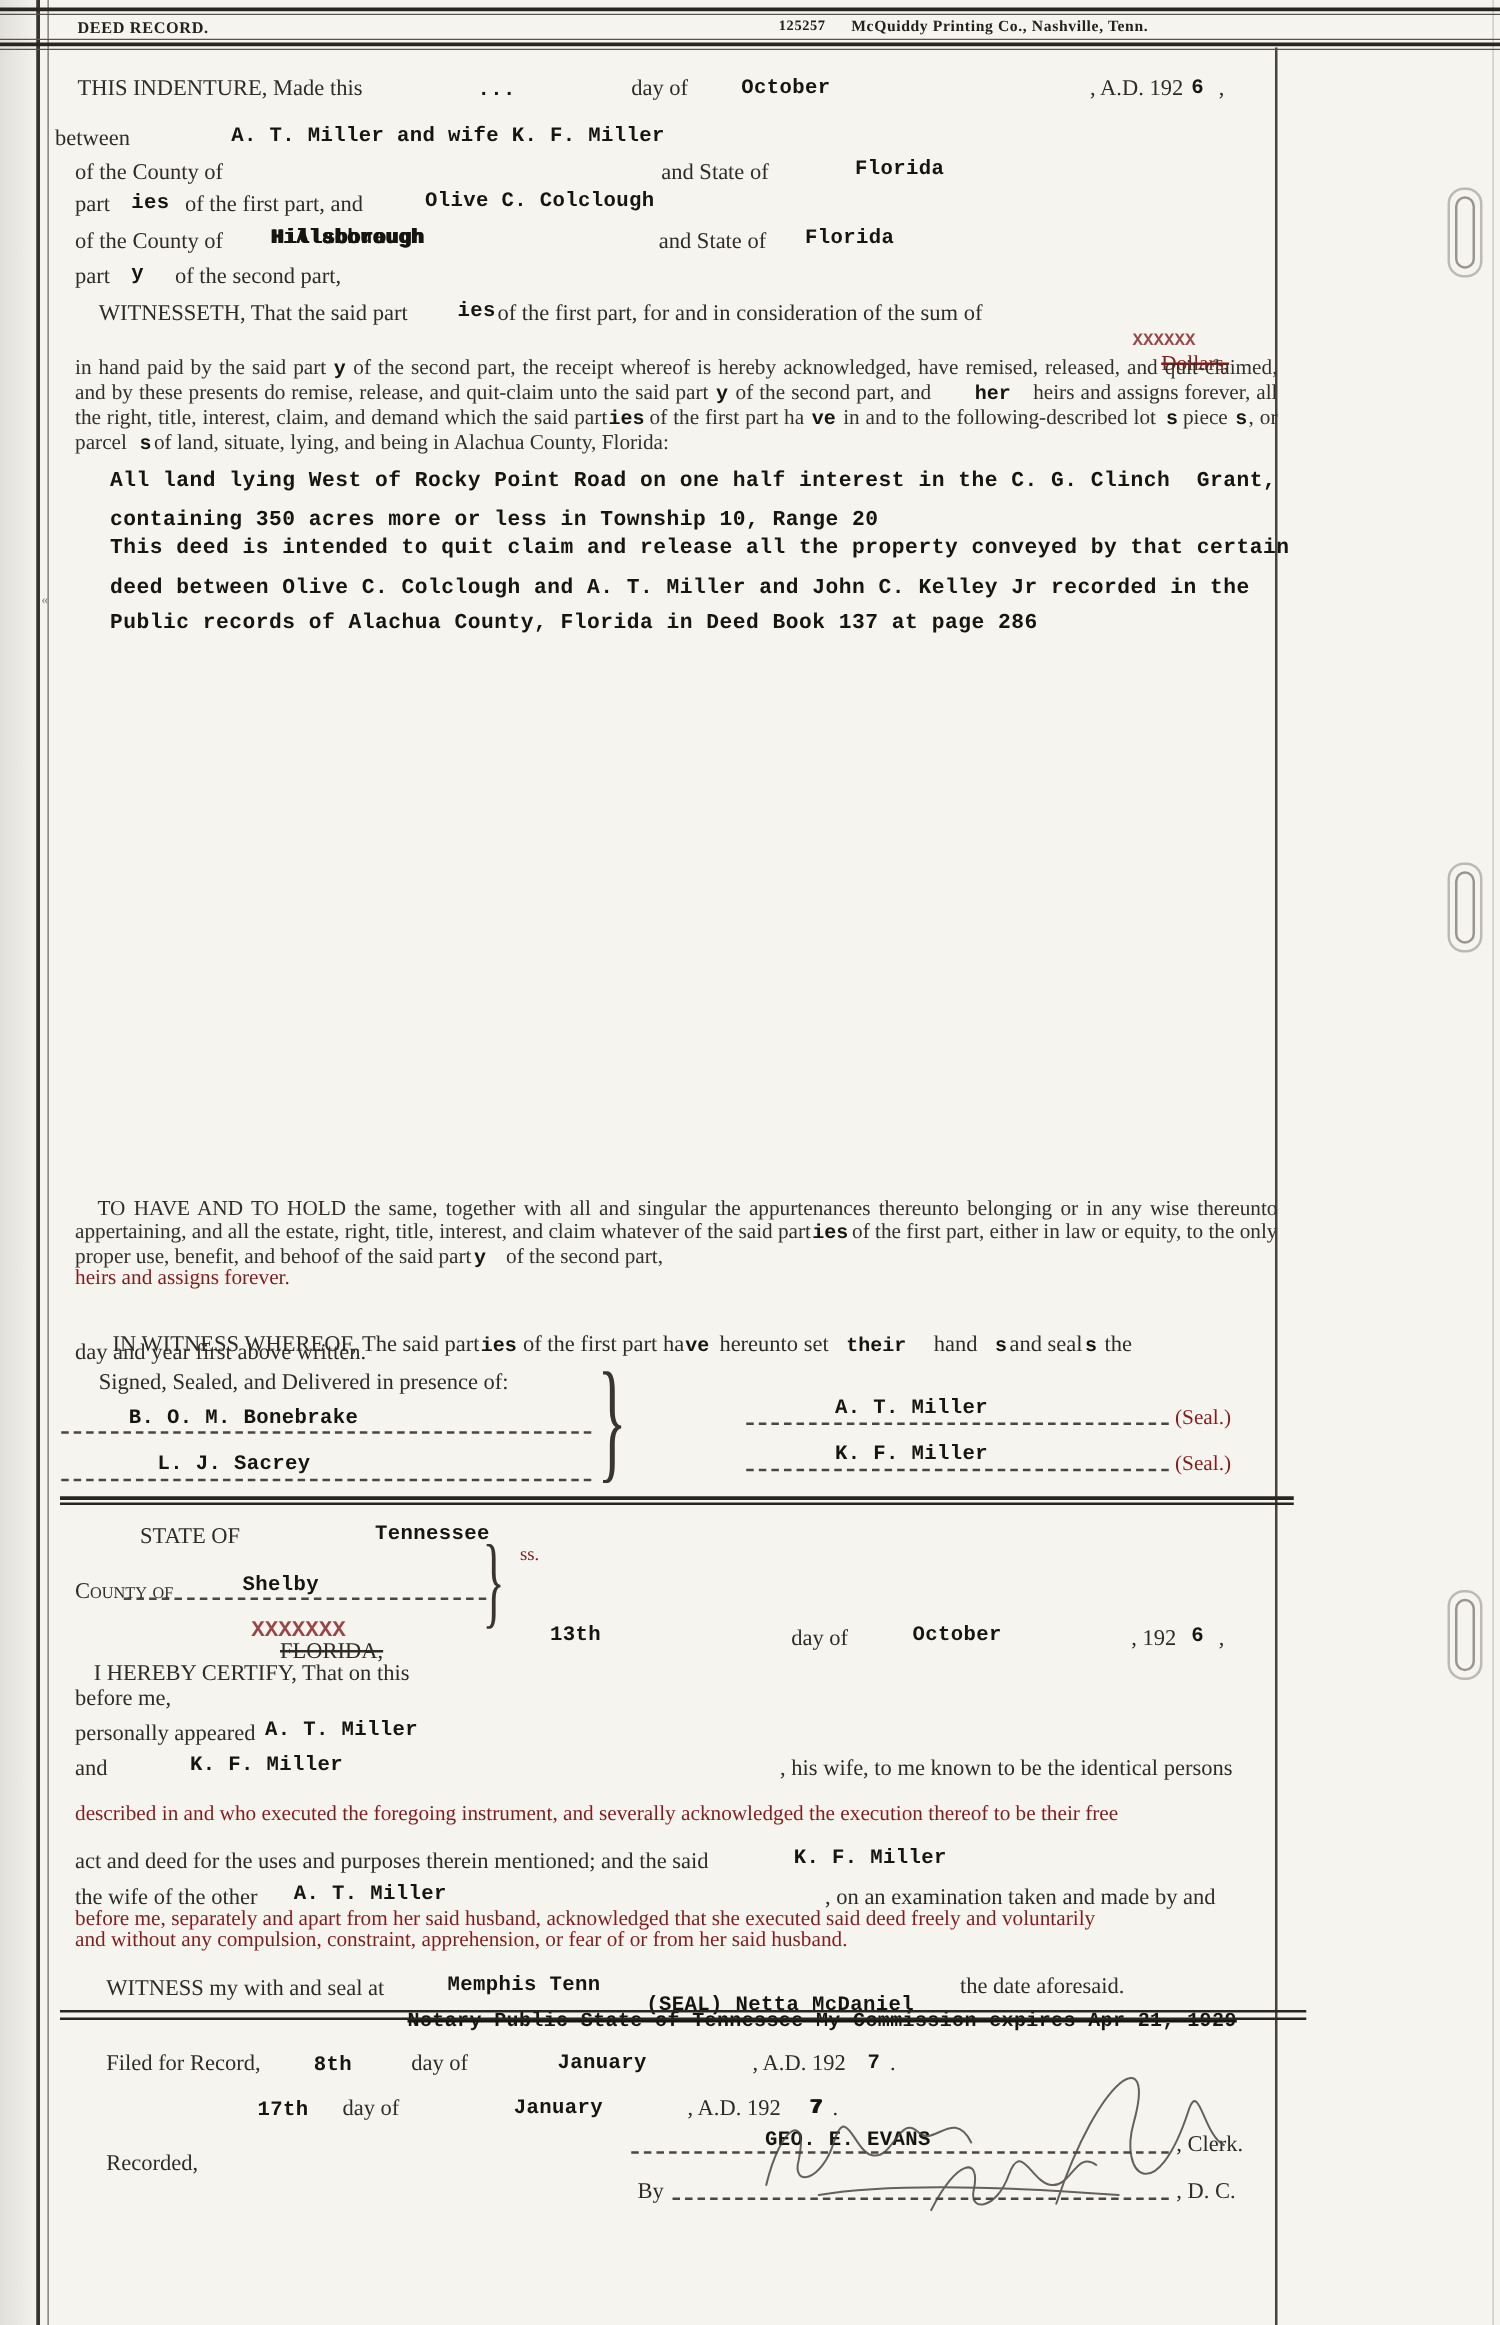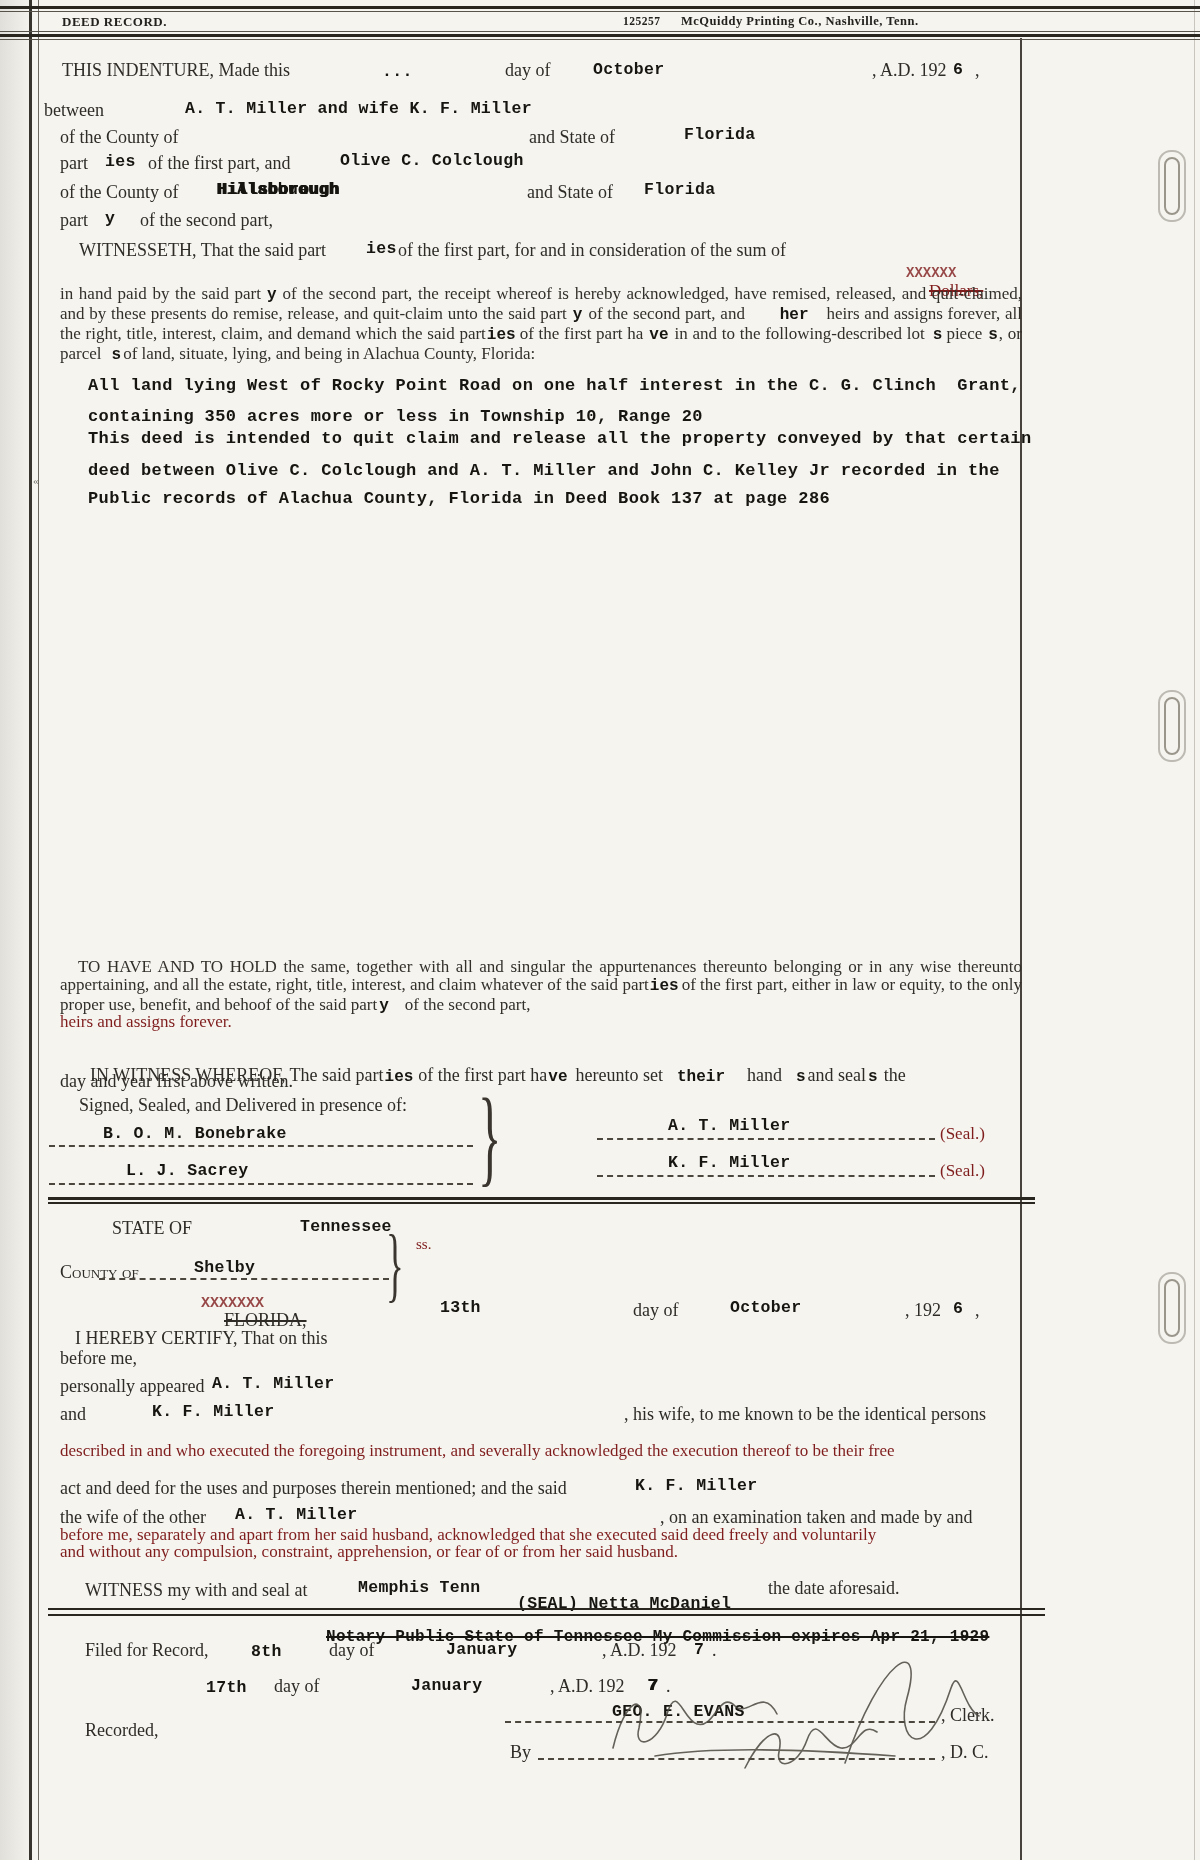--- a/index.html
+++ b/index.html
@@ -158,21 +158,21 @@
     <span class="line prs" style="left:940px;top:1161px;">(Seal.)</span>
   </div>
 
   <div class="rule" style="left:48px;top:1197px;width:987px;height:2.5px;"></div>
   <div class="rule" style="left:48px;top:1202px;width:987px;height:1.5px;"></div>
 
   <div>
     <span class="line pr" style="left:112px;top:1218px;">STATE OF</span>
     <span class="line struckx" style="left:200px;top:1218px;">
       <span class="base pr">FLORIDA,</span>
-      <span class="xs" style="font-size:15px;top:3px;">XXXXXXX</span>
+      <span class="xs" style="font-size:18px;top:3px;">XXXXXXX</span>
     </span>
     <span class="line tw" style="left:300px;top:1217px;">Tennessee</span>
 
     <span class="brace" style="left:386px;top:1224px;font-size:82px;">}</span>
     <span class="line prs" style="left:416px;top:1236px;font-size:15px;">ss.</span>
 
     <span class="line pr sc" style="left:60px;top:1262px;">County of</span>
     <span class="line tw" style="left:194px;top:1258px;">Shelby</span>
     <div class="dash" style="left:99px;top:1278px;width:290px;"></div>
 
@@ -204,21 +204,21 @@
     <span class="line prs" style="left:60px;top:1525px;">before me, separately and apart from her said husband, acknowledged that she executed said deed freely and voluntarily</span>
     <span class="line prs" style="left:60px;top:1542px;">and without any compulsion, constraint, apprehension, or fear of or from her said husband.</span>
   </div>
 
   <div>
     <span class="line pr" style="left:85px;top:1580px;">WITNESS my with and seal at</span>
     <span class="line tw" style="left:358px;top:1578px;">Memphis Tenn</span>
     <span class="line pr" style="left:768px;top:1578px;">the date aforesaid.</span>
 
     <span class="line tw" style="left:517px;top:1594px;">(SEAL) Netta McDaniel</span>
-    <span class="line tw struckline" style="left:326px;top:1608px;font-size:16px;margin-top:20px;">Notary Public State of Tennessee My Commission expires Apr 21, 1929</span>
+    <span class="line tw struckline" style="left:326px;top:1608px;font-size:16px;">Notary Public State of Tennessee My Commission expires Apr 21, 1929</span>
     <div class="rule" style="left:48px;top:1608px;width:997px;height:2px;"></div>
     <div class="rule" style="left:48px;top:1614px;width:997px;height:1.5px;"></div>
   </div>
 
   <div>
     <span class="line pr" style="left:85px;top:1640px;">Filed for Record,</span>
     <span class="line tw" style="left:251px;top:1642px;">8th</span>
     <span class="line pr" style="left:329px;top:1640px;">day of</span>
     <span class="line tw" style="left:446px;top:1640px;">January</span>
     <span class="line pr" style="left:602px;top:1640px;">, A.D. 192</span>

